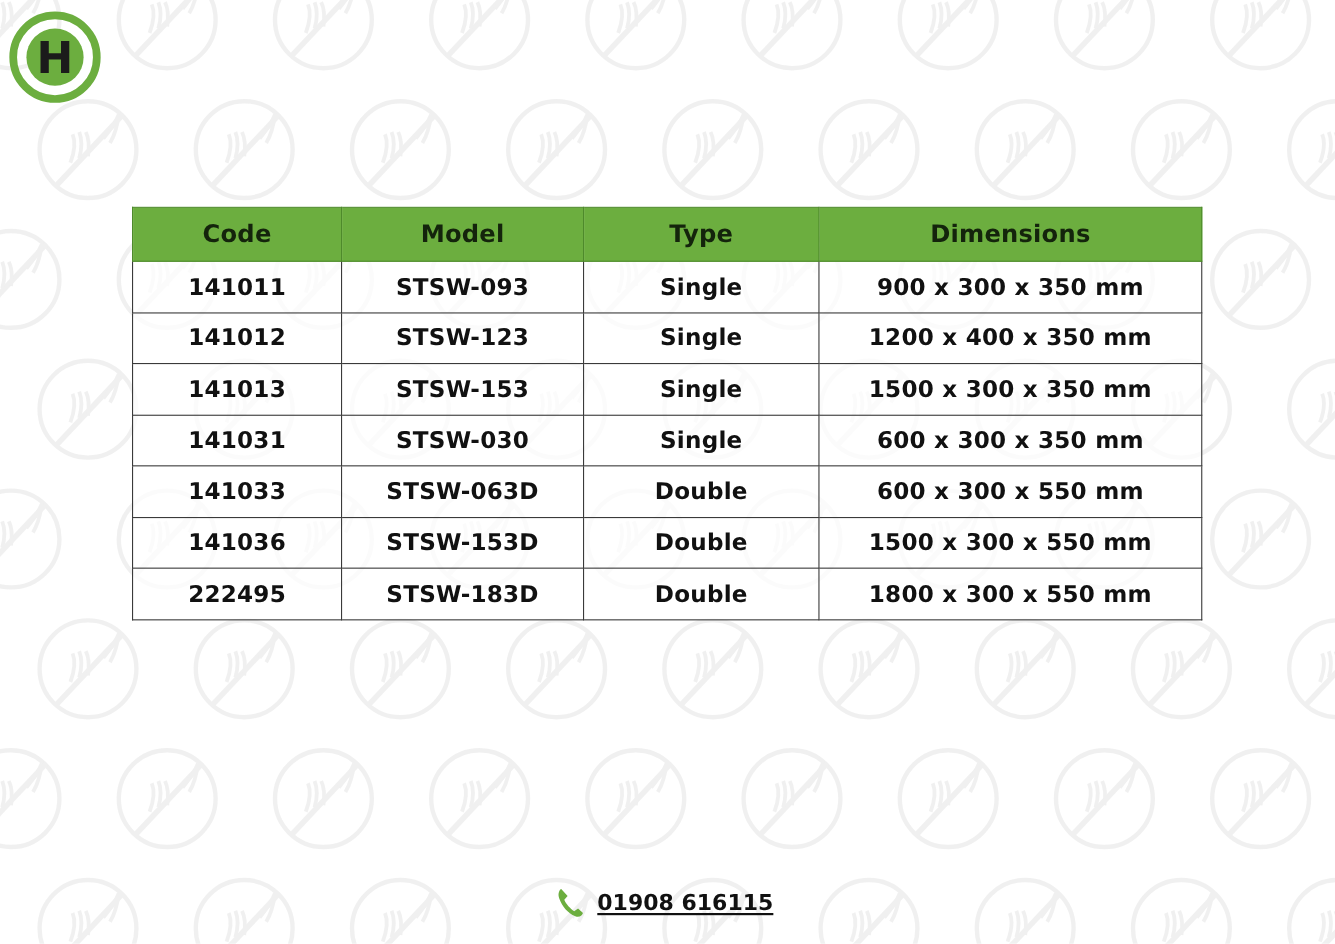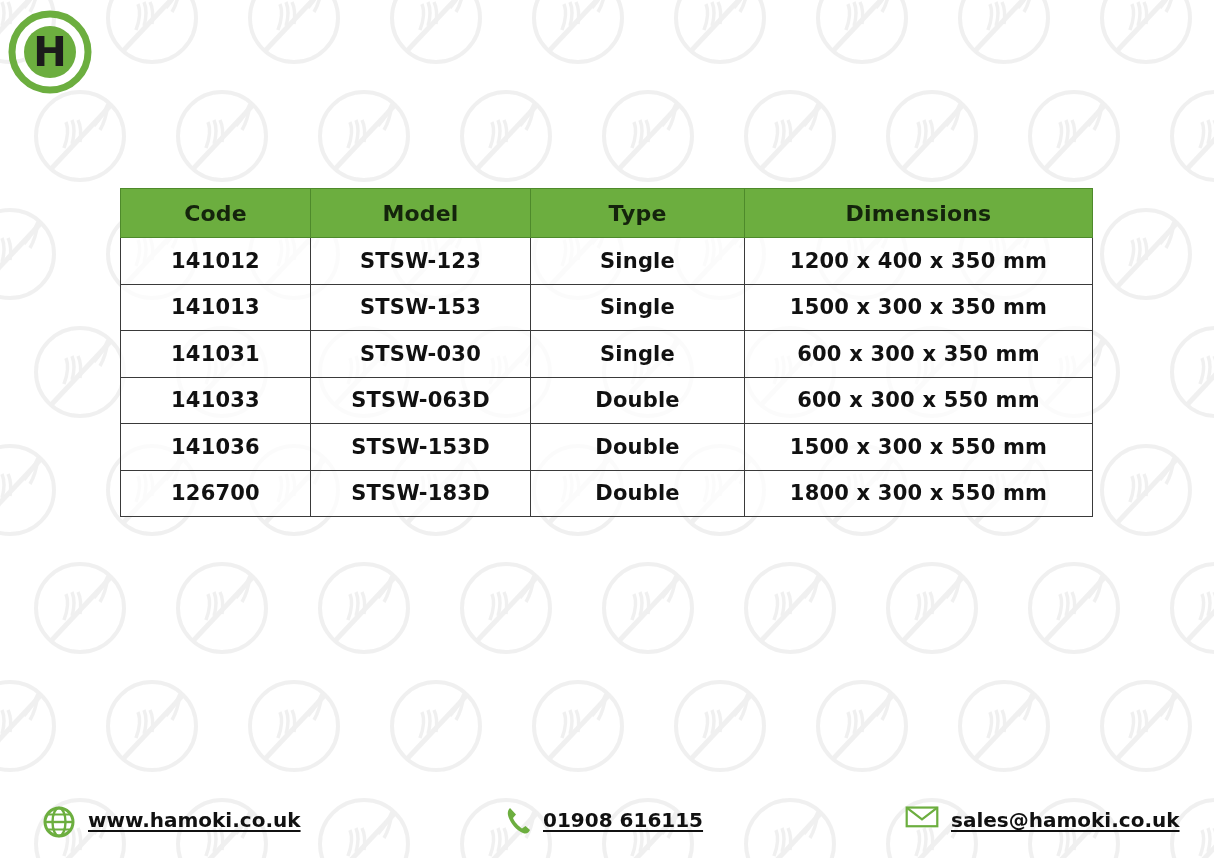--- a/index.html
+++ b/index.html
@@ -859,20 +859,26 @@
     </colgroup>
     <thead>
       <tr>
         <th>Code</th>
         <th>Model</th>
         <th>Type</th>
         <th>Dimensions</th>
       </tr>
     </thead>
     <tbody id="table-body">
+        <tr>
+          <td>141011</td>
+          <td>STSW-093</td>
+          <td>Single</td>
+          <td>900 x 300 x 350 mm</td>
+        </tr>
         <tr>
           <td>141012</td>
           <td>STSW-123</td>
           <td>Single</td>
           <td>1200 x 400 x 350 mm</td>
         </tr>
         <tr>
           <td>141013</td>
           <td>STSW-153</td>
           <td>Single</td>
@@ -890,54 +896,33 @@
           <td>Double</td>
           <td>600 x 300 x 550 mm</td>
         </tr>
         <tr>
           <td>141036</td>
           <td>STSW-153D</td>
           <td>Double</td>
           <td>1500 x 300 x 550 mm</td>
         </tr>
         <tr>
-          <td>126700</td>
+          <td>222495</td>
           <td>STSW-183D</td>
           <td>Double</td>
           <td>1800 x 300 x 550 mm</td>
         </tr>
       </tbody>
   </table>
 </div>
 
 <div class="footer">
-  <div class="footer-item web">
-    <span class="ficon">
-      <svg viewBox="0 0 34 34" xmlns="http://www.w3.org/2000/svg">
-        <circle cx="17" cy="17" r="14" fill="none" stroke="#6cae3f" stroke-width="3"></circle>
-        <ellipse cx="17" cy="17" rx="6.5" ry="14" fill="none" stroke="#6cae3f" stroke-width="2.4"></ellipse>
-        <line x1="3" y1="17" x2="31" y2="17" stroke="#6cae3f" stroke-width="2.4"></line>
-        <line x1="5.5" y1="9.5" x2="28.5" y2="9.5" stroke="#6cae3f" stroke-width="2"></line>
-        <line x1="5.5" y1="24.5" x2="28.5" y2="24.5" stroke="#6cae3f" stroke-width="2"></line>
-      </svg>
-    </span>
-    <span class="footer-text">www.hamoki.co.uk</span>
-  </div>
 
   <div class="footer-item phone">
     <span class="ficon small">
       <svg viewBox="0 0 26 30" xmlns="http://www.w3.org/2000/svg">
         <path d="M5 3 C3 5 2 8 3.5 12 C6 19 11 25 18 28 C21.5 29.5 24 27.5 25 25 L20.5 21 L17 23.5 C13.5 21 9.5 17 8 13 L11 9.5 Z" fill="#6cae3f"></path>
       </svg>
     </span>
     <span class="footer-text">01908 616115</span>
   </div>
 
-  <div class="footer-item email">
-    <span class="ficon">
-      <svg viewBox="0 0 40 28" xmlns="http://www.w3.org/2000/svg">
-        <rect x="2" y="3" width="36" height="22" fill="none" stroke="#6cae3f" stroke-width="2.6"></rect>
-        <path d="M2 3 L20 17 L38 3" fill="none" stroke="#6cae3f" stroke-width="2.6"></path>
-      </svg>
-    </span>
-    <span class="footer-text">sales@hamoki.co.uk</span>
-  </div>
 </div>
 
 </body></html>

